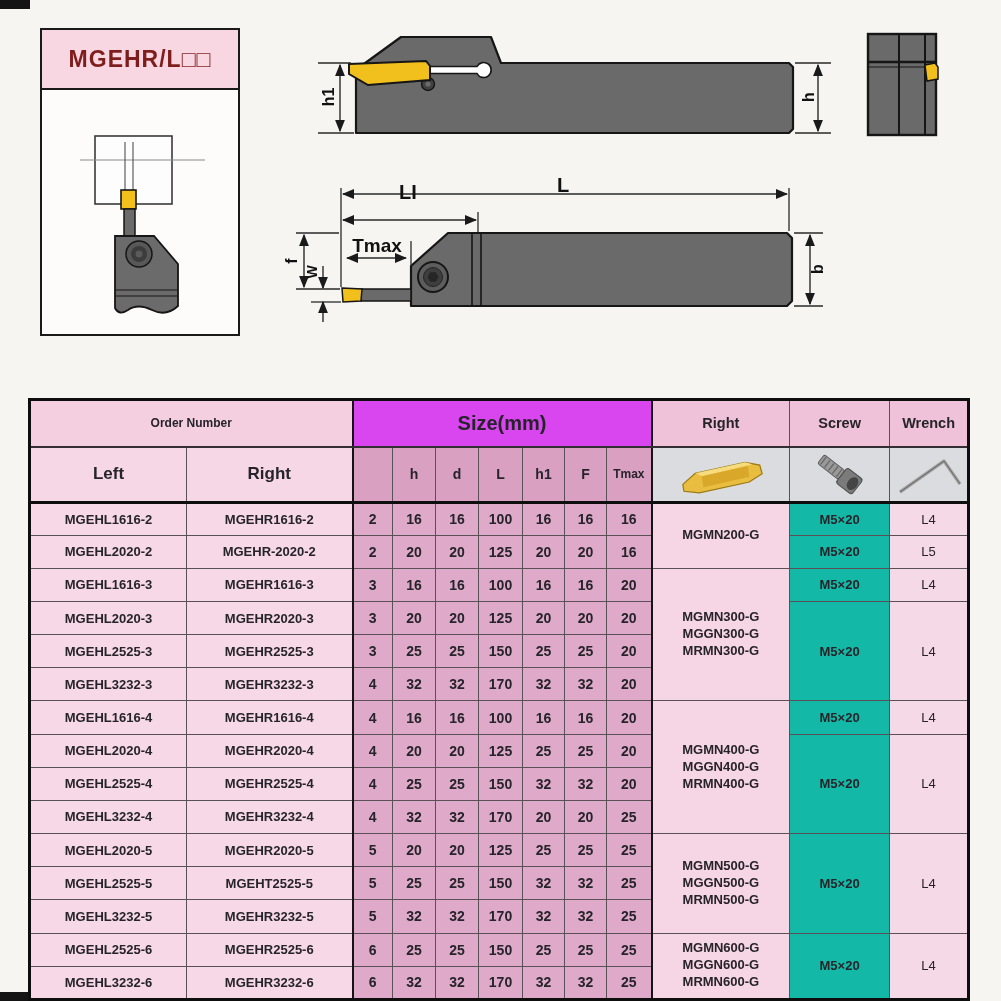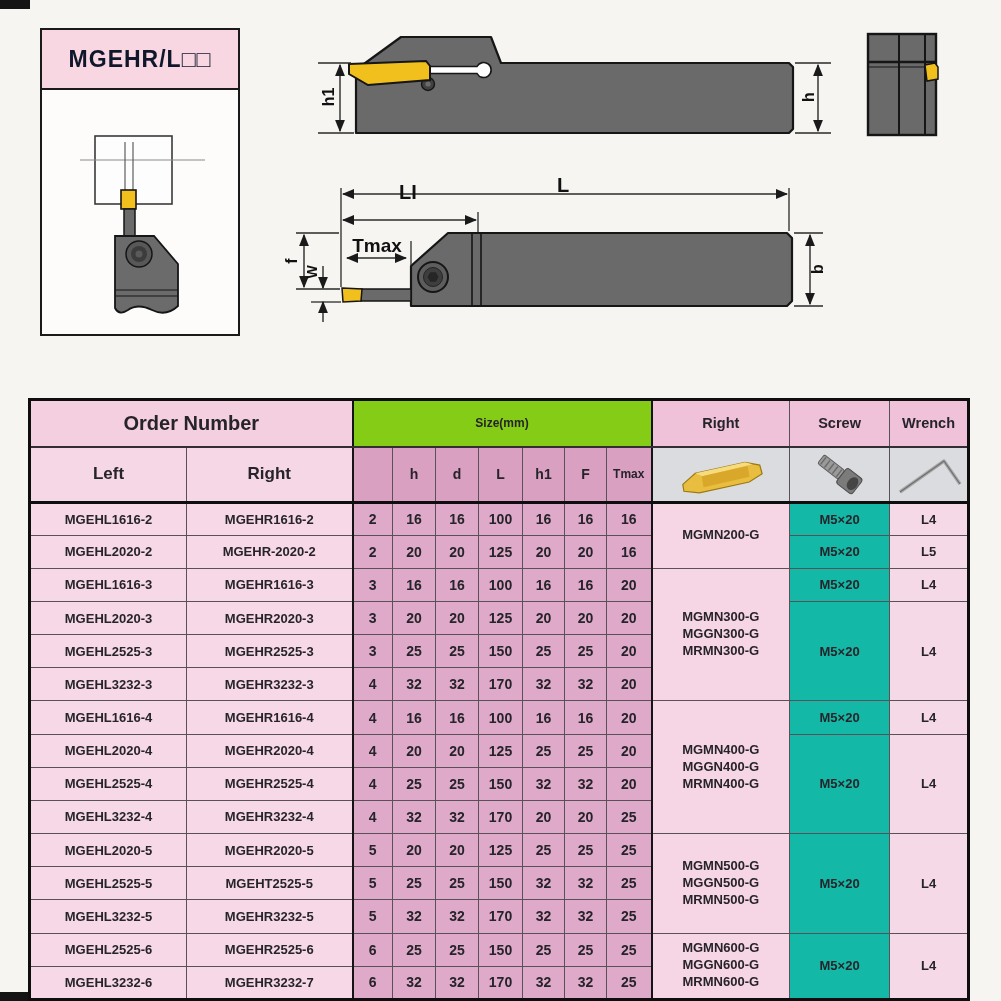--- a/index.html
+++ b/index.html
@@ -12,55 +12,55 @@
   .mark-bl { position:absolute; left:0; top:992px; width:28px; height:9px; background:#141414; }
 
   
   .top-area { position:absolute; left:0; top:0; width:1001px; height:398px; }
   .main-diagram { position:absolute; left:0; top:0; }
 
   .label-box { position:absolute; left:40px; top:28px; width:200px; height:308px;
                background:#fdfcfb; border:2px solid #1a1a1a; }
   .label-box-header { height:60px; background:#f8d7e3; border-bottom:2px solid #1a1a1a;
                       display:flex; align-items:center; justify-content:center;
-                      font-size:23px; font-weight:bold; color:#0f172a; letter-spacing:1px; }
+                      font-size:23px; font-weight:bold; color:#7f1d1d; letter-spacing:1px; }
   .label-box-svg { display:block; }
 
   .dim { position:absolute; font-weight:bold; color:#111; white-space:nowrap;
          transform:translate(-50%,-50%); }
   .dim.rot { transform:translate(-50%,-50%) rotate(-90deg); }
   .dim.big { font-size:20px; }
   .dim.mid { font-size:19px; }
   .dim.sm  { font-size:16px; }
   .dim.xs  { font-size:14px; }
 
   
   .spec-table { position:absolute; left:28px; top:398px; width:939px; height:603px;
                 border-collapse:collapse; table-layout:fixed;
                 border:3px solid #0e0e0e; }
   .spec-table th, .spec-table td { border:1px solid #5a5158; text-align:center;
                 vertical-align:middle; color:#26242a; overflow:hidden; padding:0 2px; }
   .hdr1 th { height:47px; }
   .hdr2 th { height:55px; }
   .spec-table tbody tr { height:33px; }
 
-  .h-order   { background:#f3cfe0; font-size:20px; font-weight:bold; }
-  .h-size    { background:#84cc16; font-size:12px; font-weight:bold; }
+  .h-order   { background:#f3cfe0; font-size:12px; font-weight:bold; }
+  .h-size    { background:#d946ef; font-size:20px; font-weight:bold; }
   .h-isw     { background:#efc2d9; font-size:14.5px; font-weight:bold; }
   .h-sub-order { background:#f6d7e6; font-size:17px; font-weight:bold; }
   .h-sub-size  { background:#d9a0c2; font-size:14px; font-weight:bold; }
   .h-sub-size.tmx { font-size:12px; }
   .h-photo   { background:#dbdcdf; padding:0; }
   .h-photo svg { display:block; margin:0 auto; }
 
   .c-order  { background:#f6d8e6; font-size:13px; font-weight:bold; }
   .c-size   { background:#dfaac9; font-size:14px; font-weight:bold; }
   .c-insert { background:#f6d5e4; font-size:13px; font-weight:bold; line-height:1.3; }
   .c-screw  { background:#14b8a6; font-size:13px; font-weight:bold; }
-  .c-wrench { background:#f5d9e6; font-size:13px; font-weight:bold; }
+  .c-wrench { background:#f5d9e6; font-size:13px; font-weight:normal; }
 
   .hdr1 th { border-bottom:2px solid #332e33; }
   .hdr2 th { border-bottom:3px solid #0e0e0e; }
   tr.group-start td { border-top:1px solid #0f172a; }
   .v-thick { border-left:2.5px solid #141414 !important; }
 </style>
 </head>
 <body>
 
 <div class="stage">
@@ -398,21 +398,21 @@
           <td class="c-insert v-thick" rowspan="2">
             <div>MGMN600-G</div>
             <div>MGGN600-G</div>
             <div>MRMN600-G</div>
           </td>
           <td class="c-screw" rowspan="2">M5×20</td>
           <td class="c-wrench" rowspan="2">L4</td>
         </tr>
         <tr>
           <td class="c-order">MGEHL3232-6</td>
-          <td class="c-order">MGEHR3232-7</td>
+          <td class="c-order">MGEHR3232-6</td>
           <td class="c-size v-thick">6</td>
           <td class="c-size">32</td>
           <td class="c-size">32</td>
           <td class="c-size">170</td>
           <td class="c-size">32</td>
           <td class="c-size">32</td>
           <td class="c-size">25</td>
         </tr>
       </tbody>
   </table>

